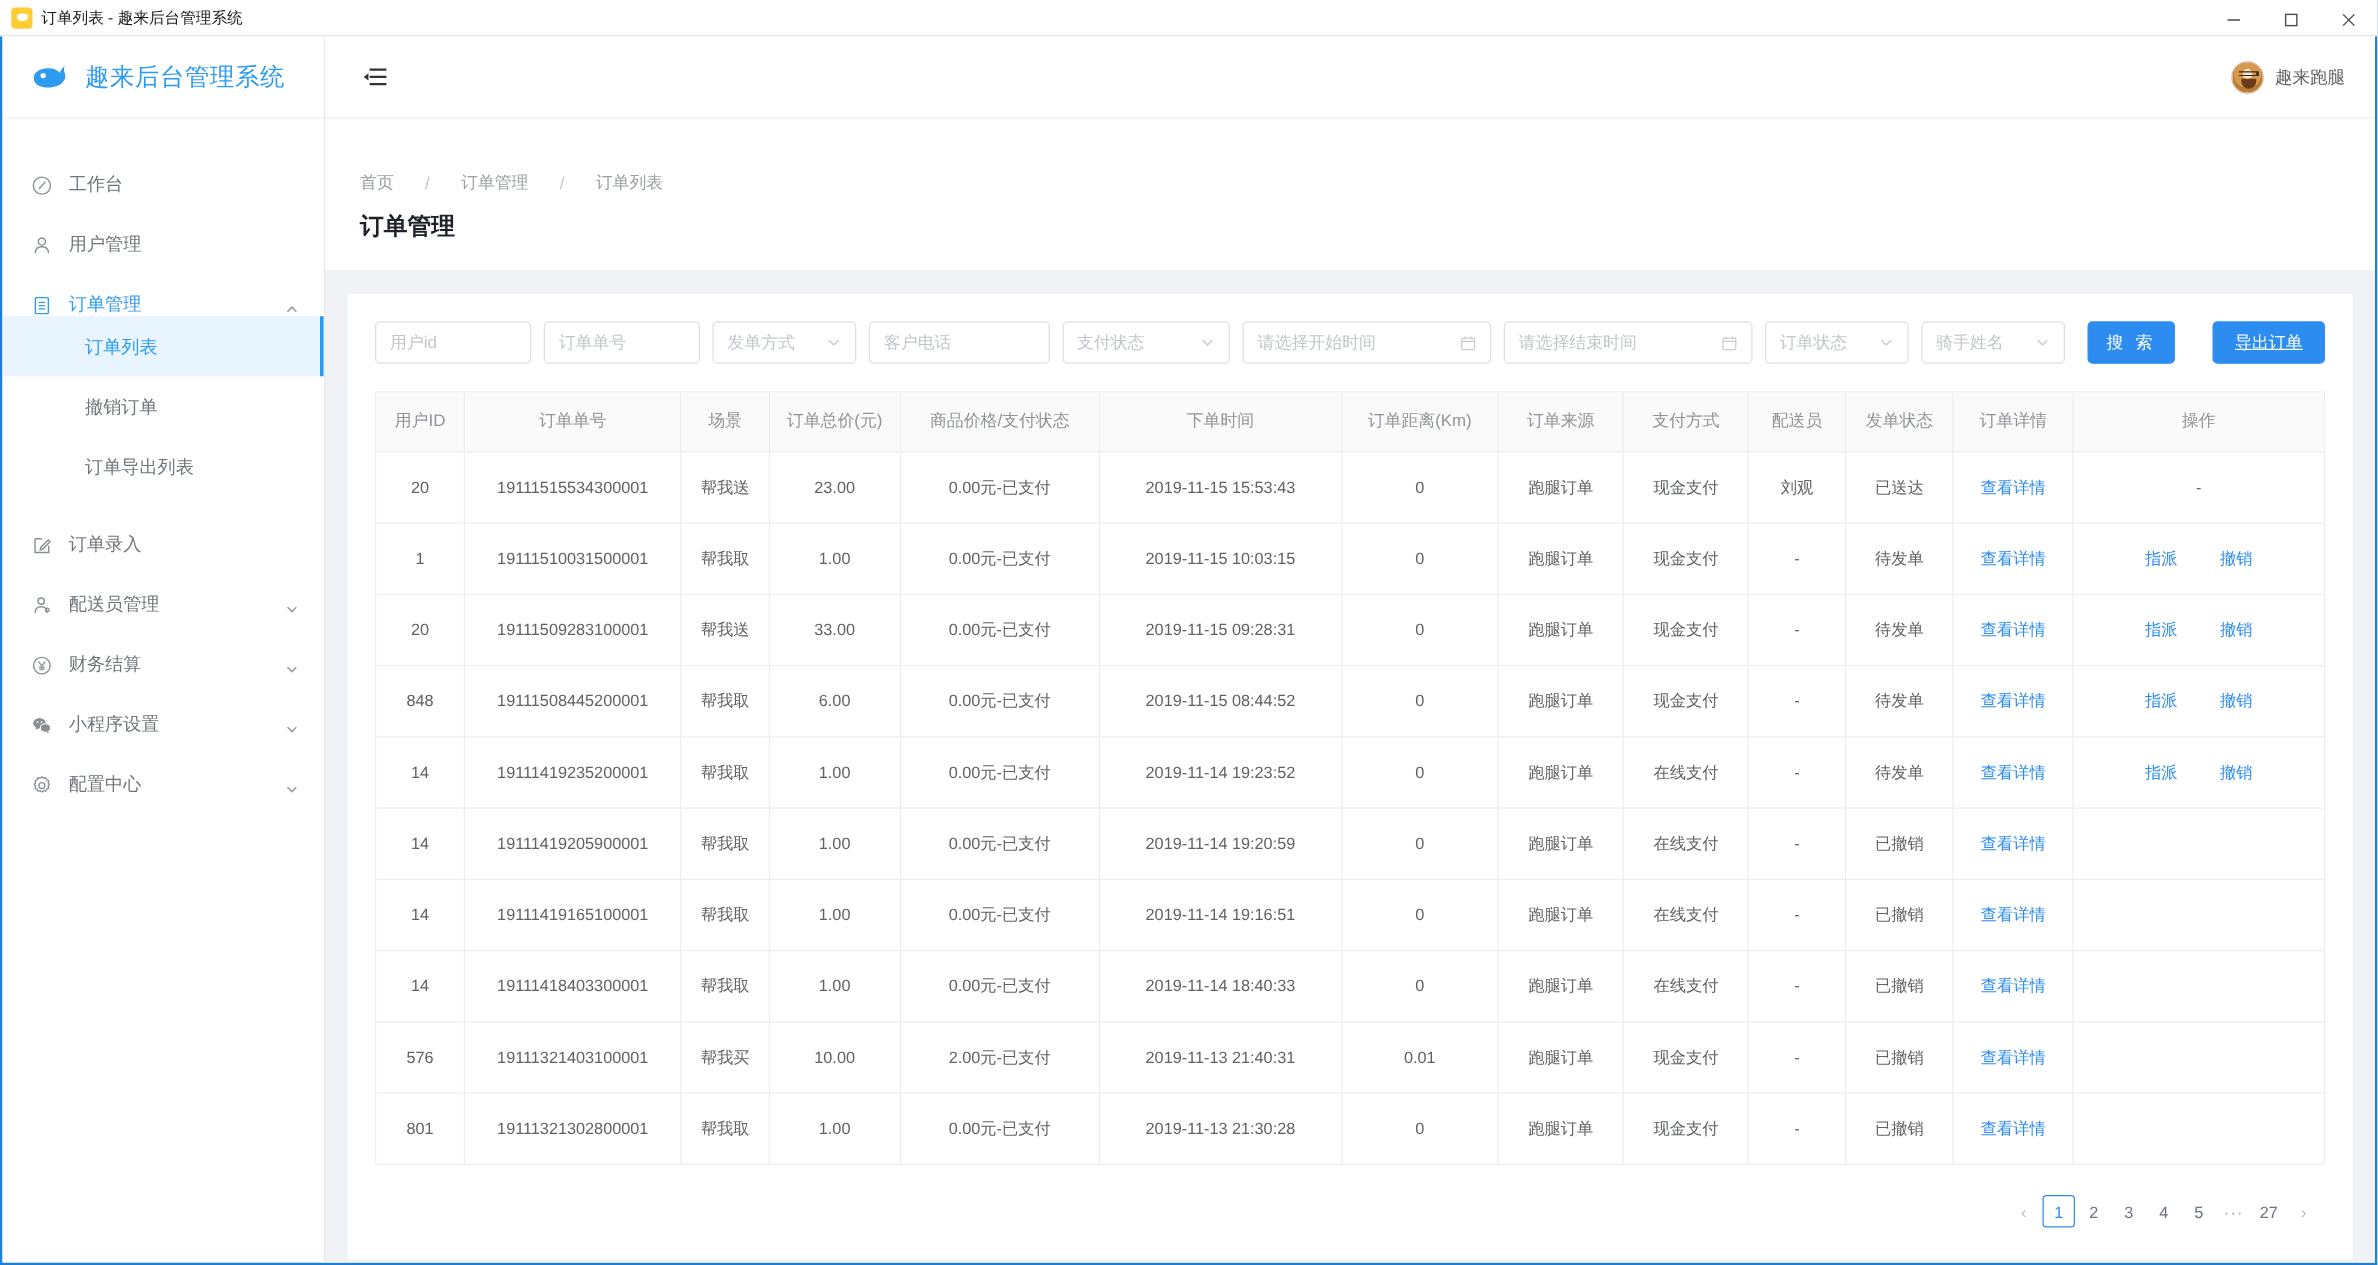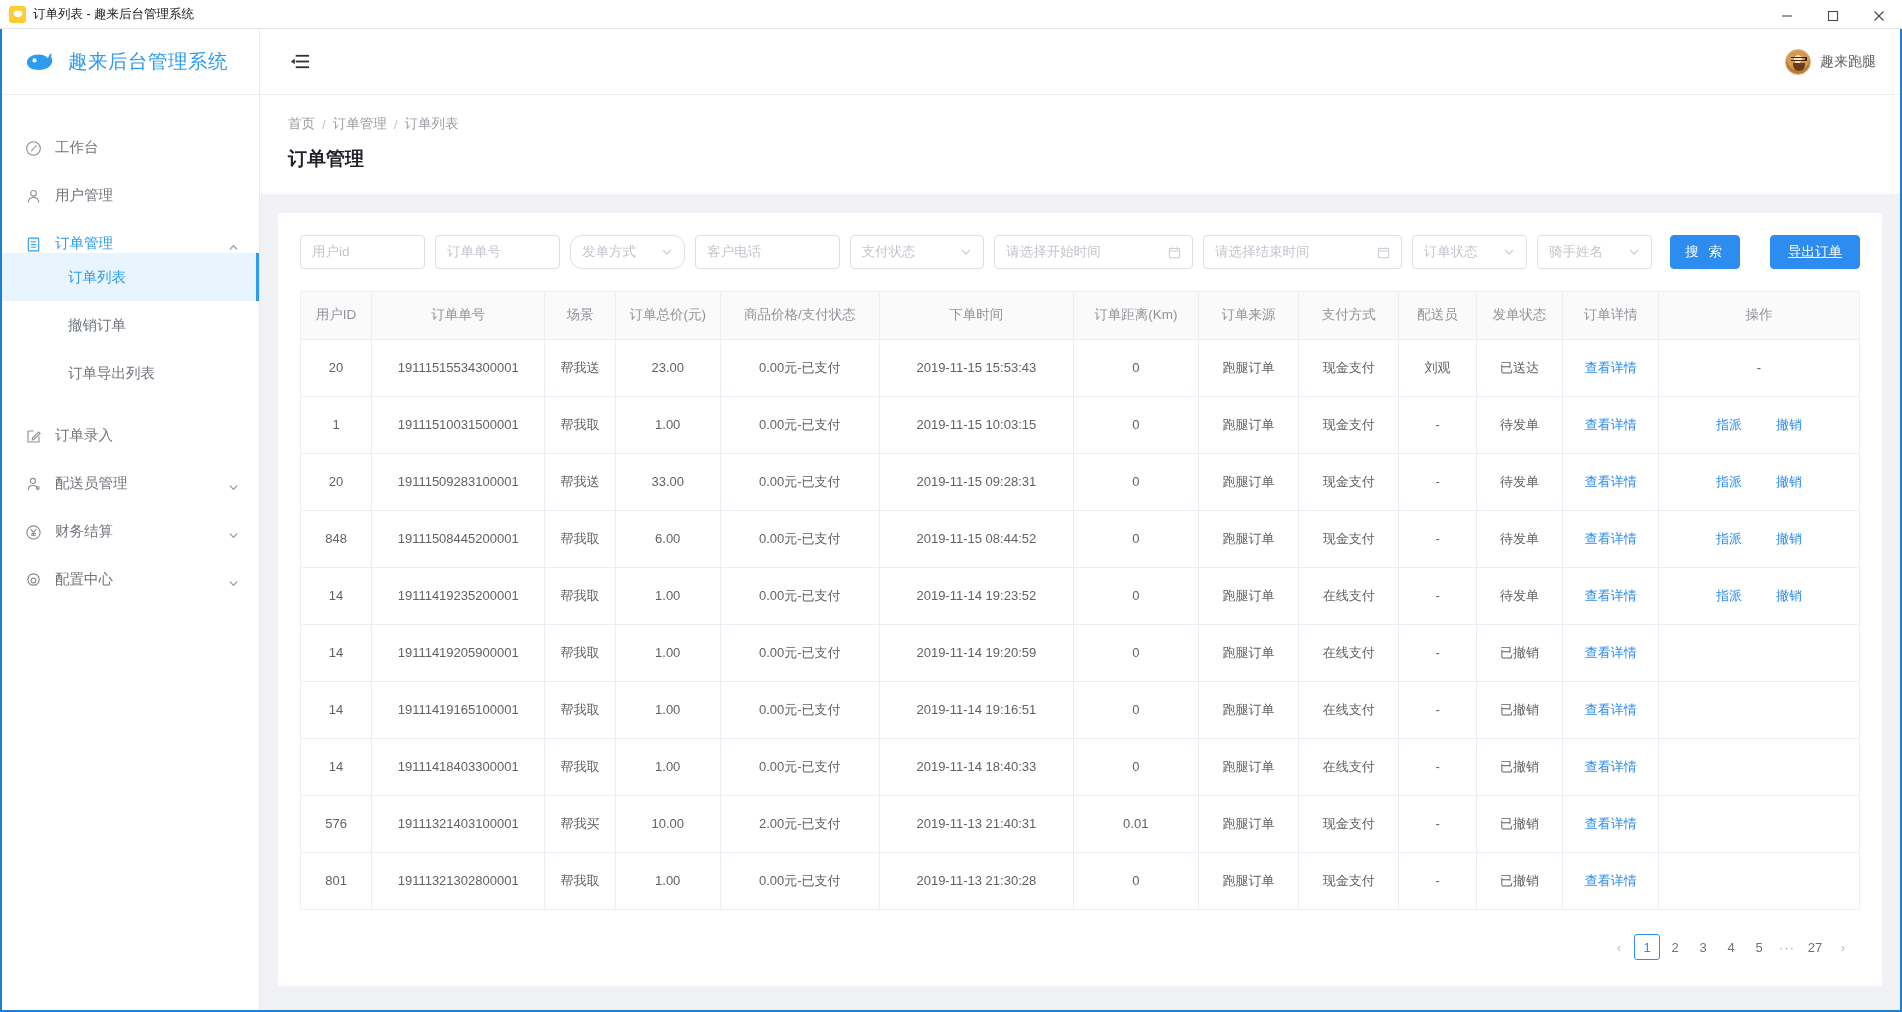--- a/index.html
+++ b/index.html
@@ -134,21 +134,21 @@
     background: transparent;
   }
   #user-name { font-size: 14px; color:#606266; white-space:nowrap; }
 
   #content-scroll { flex: 1 1 auto; overflow: hidden; background:#f0f2f5; }
   #page-head {
     background: #ffffff;
     padding: 20px 28px 22px 28px;
     border-bottom: 1px solid #f0f0f0;
   }
-  #breadcrumb { font-size: 13.5px; color:#9b9ea3; display:flex; gap:7px; align-items:center; }
+  #breadcrumb { font-size: 13.5px; color:#9b9ea3; display:flex; gap:25px; align-items:center;margin-top:22px; }
   #breadcrumb .bc-sep { color:#c4c6cb; }
   #breadcrumb .bc-item { cursor:pointer; }
   #breadcrumb .bc-item.last { cursor:default; }
   #page-title { font-size: 19px; color:#1f2329; font-weight:700; margin-top:13px; }
 
   #panel-wrap { padding: 18px 18px 0 18px; }
   #panel {
     background:#fff; border-radius:2px;
     padding: 22px 22px 26px 22px;
     min-height: 700px;
@@ -162,21 +162,21 @@
     padding: 0 11px; font-size: 13.5px; color:#c2c6cc;
     white-space:nowrap; cursor:text;
   }
   .fld.sel { cursor:pointer; justify-content:space-between; }
   .fld.date { cursor:pointer; justify-content:space-between; }
   .fld .ph { color:#c2c6cc; }
   .fld .caret { margin-left:16px; color:#c8ccd2; display:flex; align-items:center; }
   .fld .cal { margin-left:14px; color:#c8ccd2; display:flex; align-items:center; }
   .w-userid  { width: 128px; }
   .w-orderno { width: 128px; }
-  .w-sendway { width: 118px; border-radius: 12px; }
+  .w-sendway { width: 118px; }
   .w-phone   { width: 148px; }
   .w-paystat { width: 138px; }
   .w-date    { width: 204px; }
   .w-ostat   { width: 118px; }
   .w-rider   { width: 118px; }
   .btn {
     height: 34px; border-radius:4px; background:#2d8cf0; color:#fff;
     font-size: 13.5px; display:flex; align-items:center; justify-content:center;
     padding: 0 17px; cursor:pointer; border:1px solid #2d8cf0; white-space:nowrap;
     font-weight:500;
@@ -369,20 +369,38 @@
               </svg>
           </span>
           <span class="mi-label">财务结算</span>
           <span class="mi-arrow">
             <svg width="11" height="11" viewBox="0 0 12 12">
                 <polyline points="2.5,4.4 6,8 9.5,4.4" fill="none" stroke="currentColor" stroke-width="1.4" stroke-linecap="round" stroke-linejoin="round"></polyline>
               </svg>
           </span>
         </div>
 
+        <div class="menu-item">
+          <span class="mi-icon">
+            <svg width="17" height="17" viewBox="0 0 18 18">
+              <ellipse cx="7" cy="7" rx="5.3" ry="4.4" fill="currentColor"></ellipse>
+              <polygon points="4.6,10.4 3.2,13 6.2,11.3" fill="currentColor"></polygon>
+              <ellipse cx="12" cy="11" rx="4.3" ry="3.6" fill="currentColor" stroke="#ffffff" stroke-width="0.9"></ellipse>
+              <polygon points="14,13.7 15.3,15.7 12.8,14.6" fill="currentColor"></polygon>
+              <circle cx="5.3" cy="6" r="0.75" fill="#ffffff"></circle>
+              <circle cx="8.7" cy="6" r="0.75" fill="#ffffff"></circle>
+            </svg>
+          </span>
+          <span class="mi-label">小程序设置</span>
+          <span class="mi-arrow">
+            <svg width="11" height="11" viewBox="0 0 12 12">
+                <polyline points="2.5,4.4 6,8 9.5,4.4" fill="none" stroke="currentColor" stroke-width="1.4" stroke-linecap="round" stroke-linejoin="round"></polyline>
+              </svg>
+          </span>
+        </div>
 
         <div class="menu-item">
           <span class="mi-icon">
             <svg width="17" height="17" viewBox="0 0 18 18">
               <path d="M9 1.6 l1.5 1.1 1.8-.4 .7 1.7 1.7 .7 -.4 1.8 1.1 1.5 -1.1 1.5 .4 1.8 -1.7 .7 -.7 1.7 -1.8-.4 -1.5 1.1 -1.5-1.1 -1.8 .4 -.7-1.7 -1.7-.7 .4-1.8 -1.1-1.5 1.1-1.5 -.4-1.8 1.7-.7 .7-1.7 1.8 .4 Z" fill="none" stroke="currentColor" stroke-width="1.15" stroke-linejoin="round"></path>
               <circle cx="9" cy="9" r="2.5" fill="none" stroke="currentColor" stroke-width="1.15"></circle>
             </svg>
           </span>
           <span class="mi-label">配置中心</span>
           <span class="mi-arrow">

